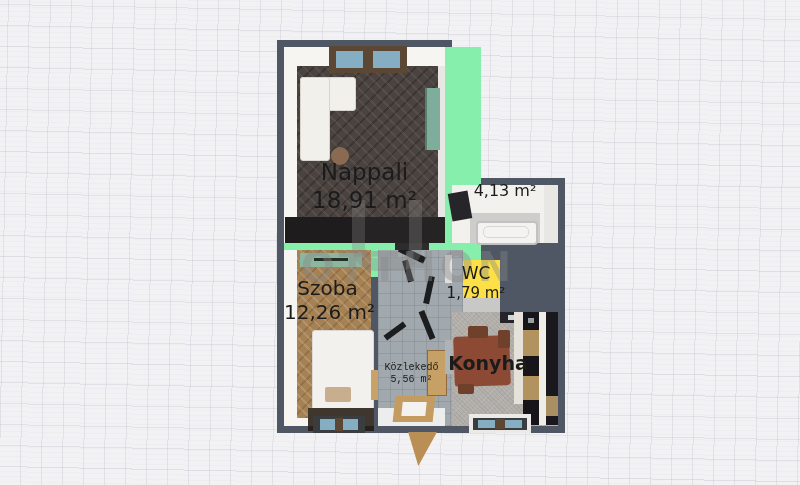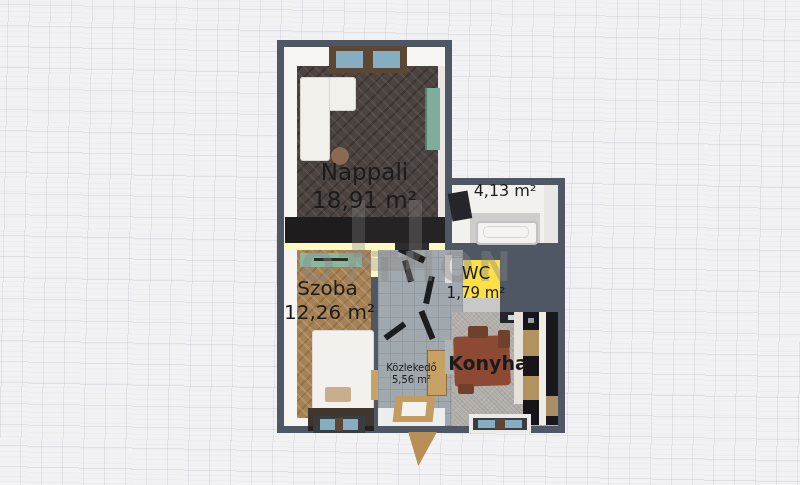--- a/index.html
+++ b/index.html
@@ -79,21 +79,21 @@
 <body>
 
 <div class="stage">
   <div class="gridbg"></div>
 
   <div class="plan">
 
     <div class="wallbase" style="left:0;top:0;width:175px;height:393px;"></div>
     <div class="wallbase" style="left:168px;top:138px;width:120px;height:255px;"></div>
 
-    <div class="room" style="left:7px;top:7px;width:161px;height:230px;background:#fef9c3;">
+    <div class="room" style="left:7px;top:7px;width:161px;height:230px;background:#86efac;padding-left:36px;">
       <div class="abs floor-dark" style="left:13px;top:19px;width:148px;height:177px;"></div>
       <div class="wallface" style="left:0;top:0;width:13px;height:196px;"></div>
       <div class="wallface" style="left:0;top:0;width:161px;height:19px;"></div>
       <div class="wallface dim" style="left:154px;top:19px;width:7px;height:177px;"></div>
 
       <div class="abs" style="left:45px;top:-1px;width:78px;height:27px;background:var(--window-frame,#5c4634);">
         <div class="glass" style="left:7px;top:5px;width:27px;height:17px;"></div>
         <div class="glass" style="left:44px;top:5px;width:27px;height:17px;"></div>
       </div>
 
@@ -146,21 +146,21 @@
     <div class="room" style="left:175px;top:220px;width:48px;height:39px;background:#fde047;">
       <div class="abs" style="left:0;top:0;width:4px;height:55px;background:#31353b;"></div>
       <div class="abs" style="left:4px;top:38px;width:44px;height:17px;background:#c8c8c6;"></div>
       <div class="label lbl-wc" style="left:-6px;top:3px;width:60px;">
         <span class="nm">WC</span>
         <span class="ar">1,79 m²</span>
       </div>
     </div>
 
 
-    <div class="room floor-tile" style="left:101px;top:210px;width:85px;height:176px;">
+    <div class="room floor-tile" style="left:101px;top:210px;width:85px;height:176px;font-family:Liberation Mono, monospace;">
       <div class="abs" style="left:0;top:158px;width:67px;height:18px;background:#eceded;"></div>
 
       <div class="leaf" style="left:20px;top:1px;width:28px;height:7px;transform:rotate(26deg);"></div>
       <div class="leaf" style="left:27px;top:10px;width:6px;height:22px;transform:rotate(-16deg);"></div>
       <div class="leaf" style="left:48px;top:26px;width:6px;height:28px;transform:rotate(12deg);"></div>
       <div class="leaf" style="left:46px;top:60px;width:6px;height:30px;transform:rotate(-22deg);"></div>
       <div class="leaf" style="left:5px;top:78px;width:24px;height:6px;transform:rotate(-36deg);"></div>
 
       <div class="abs" style="left:49px;top:100px;width:18px;height:44px;background:var(--door-wood,#c7a065);border:1px solid #8e6a3e;"></div>
 

